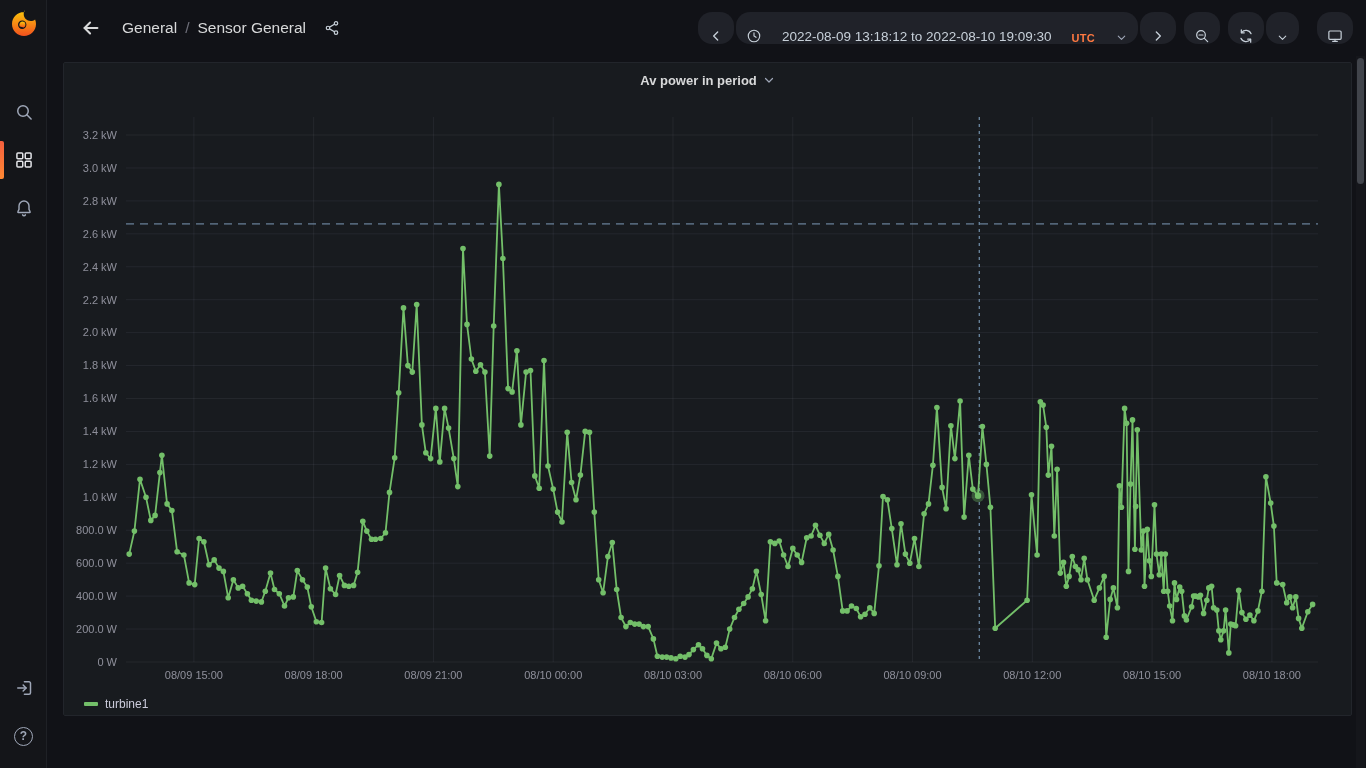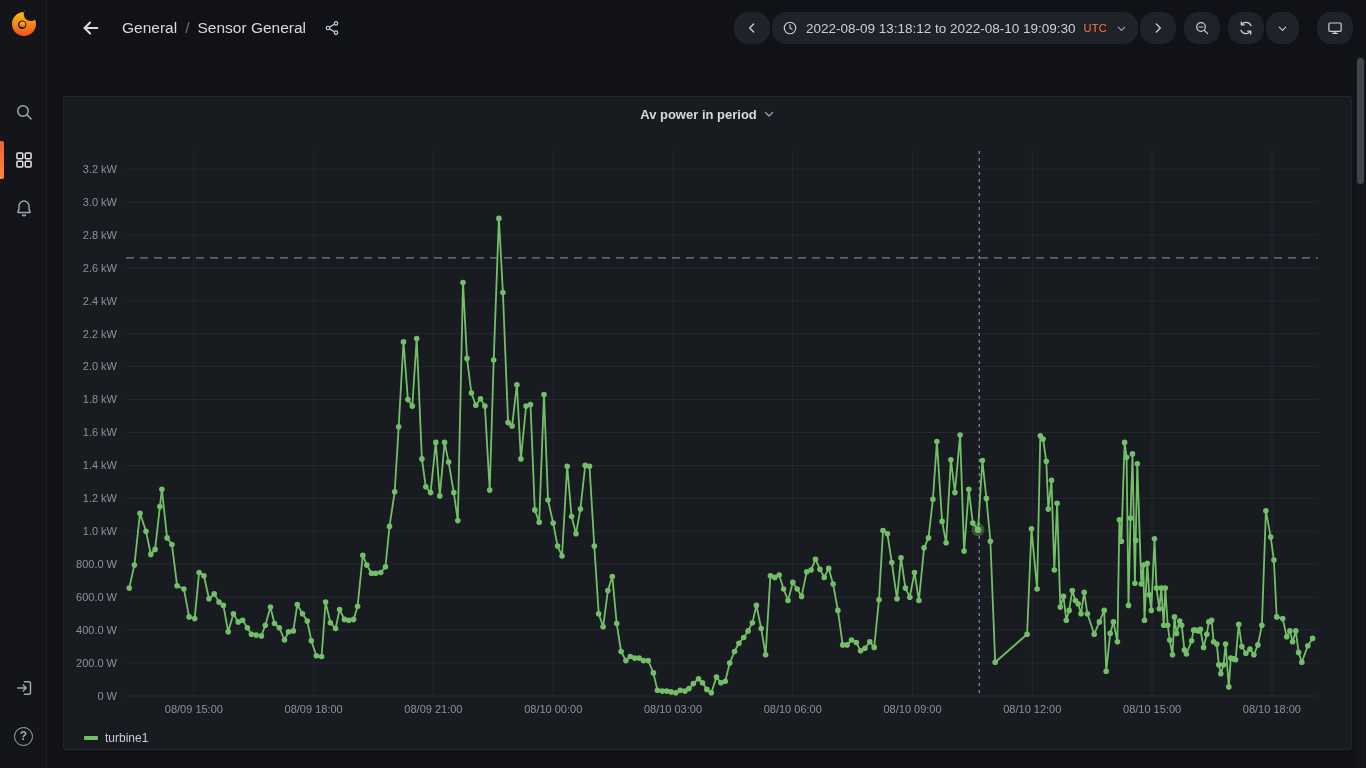--- a/index.html
+++ b/index.html
@@ -27,30 +27,30 @@
     display:flex;align-items:center;padding:4px;}
   .back-btn svg{width:22px;height:22px;}
   .breadcrumb{display:flex;align-items:center;gap:8px;margin-left:16px;font-size:15.5px;color:#d8d9da;}
   .crumb{cursor:pointer;}
   .crumb-sep{color:rgba(204,204,220,0.5);}
   .share-icon{margin-left:10px;color:#c7d0d9;cursor:pointer;display:flex;}
   .share-icon svg{width:16px;height:16px;}
 
   .tb-right{margin-left:auto;display:flex;align-items:center;margin-right:20px;}
   .btn-group{display:flex;gap:2px;}
-  .tb-btn{height:32px;display:flex;align-items:center;gap:8px;padding:0 10px;
+  .tb-btn{height:32px;display:flex;align-items:flex-end;gap:20px;padding:0 10px;
     background:#202229;border:none;border-radius:14px;color:#c7d0d9;cursor:pointer;
     font-family:"Liberation Sans",sans-serif;font-size:13.5px;white-space:nowrap;}
   .tb-btn svg{width:16px;height:16px;flex:0 0 auto;}
-  .tz{color:#ff7941;font-size:11px;font-weight:400;letter-spacing:.3px;}
+  .tz{color:#ff7941;font-size:11px;font-weight:700;letter-spacing:.3px;}
   .gap8{margin-left:8px;} .gap18{margin-left:18px;}
 
   
   .panel{position:fixed;left:63px;top:62px;width:1289px;height:654px;background:#181b1f;
-    border:1px solid #22252b;border-radius:2px;margin-top:34px;}
+    border:1px solid #22252b;border-radius:2px;}
   .panel-header{height:34px;display:flex;align-items:center;justify-content:center;gap:6px;
     color:#d8d9da;font-size:13px;font-weight:600;cursor:pointer;}
   .panel-header svg{width:12px;height:12px;color:#9fa7b8;}
   .chart-wrap{padding:0 8px;}
   svg text{font-family:"Liberation Sans",sans-serif;font-size:11px;}
   .legend-row{display:flex;align-items:center;gap:7px;padding-left:20px;margin-top:-2px;}
   .legend-swatch{width:14px;height:4px;border-radius:1px;}
   .legend-label{font-size:12px;color:#ccccdc;cursor:pointer;}
 
   

